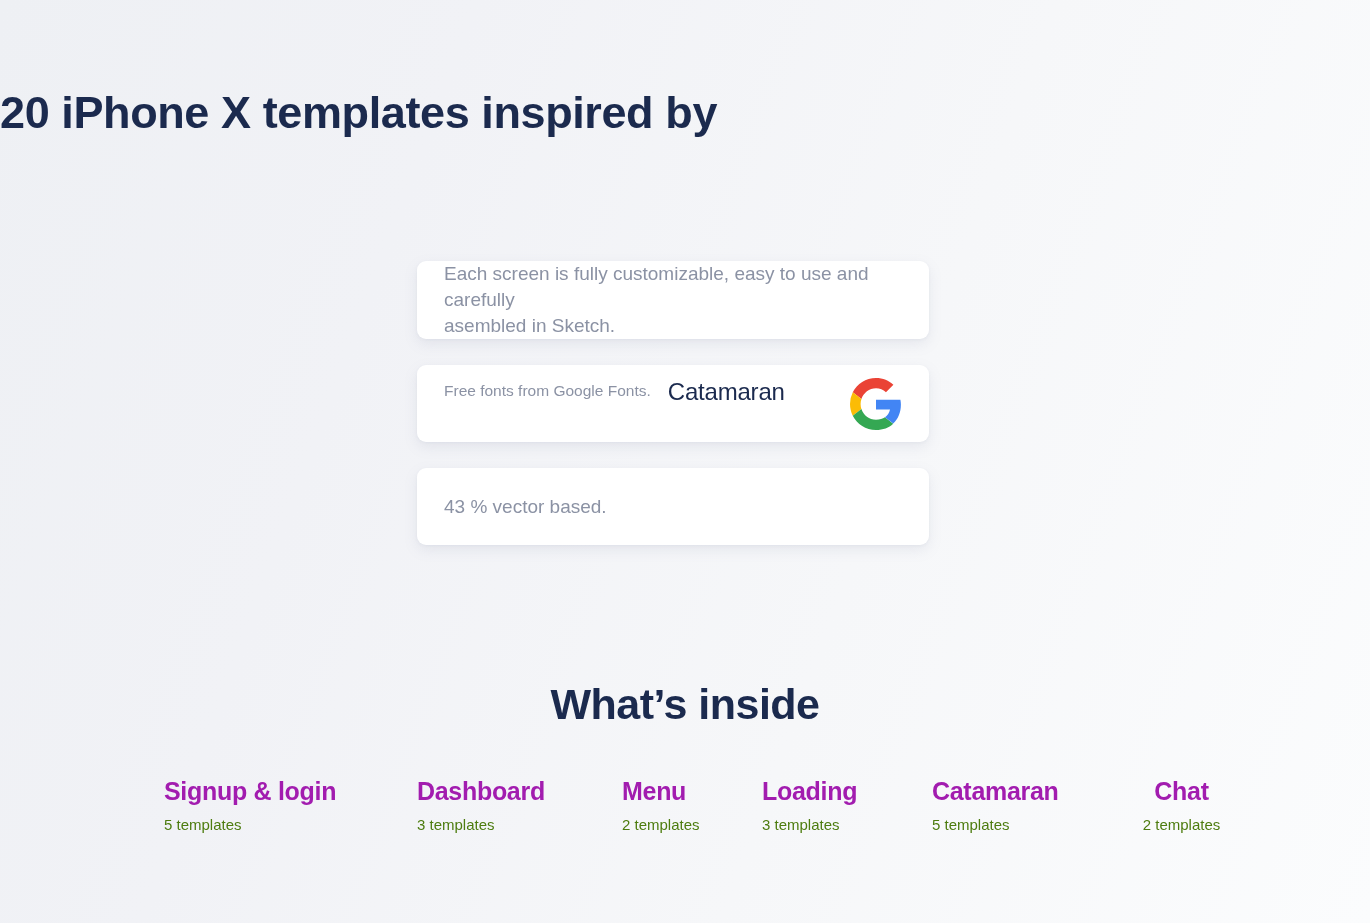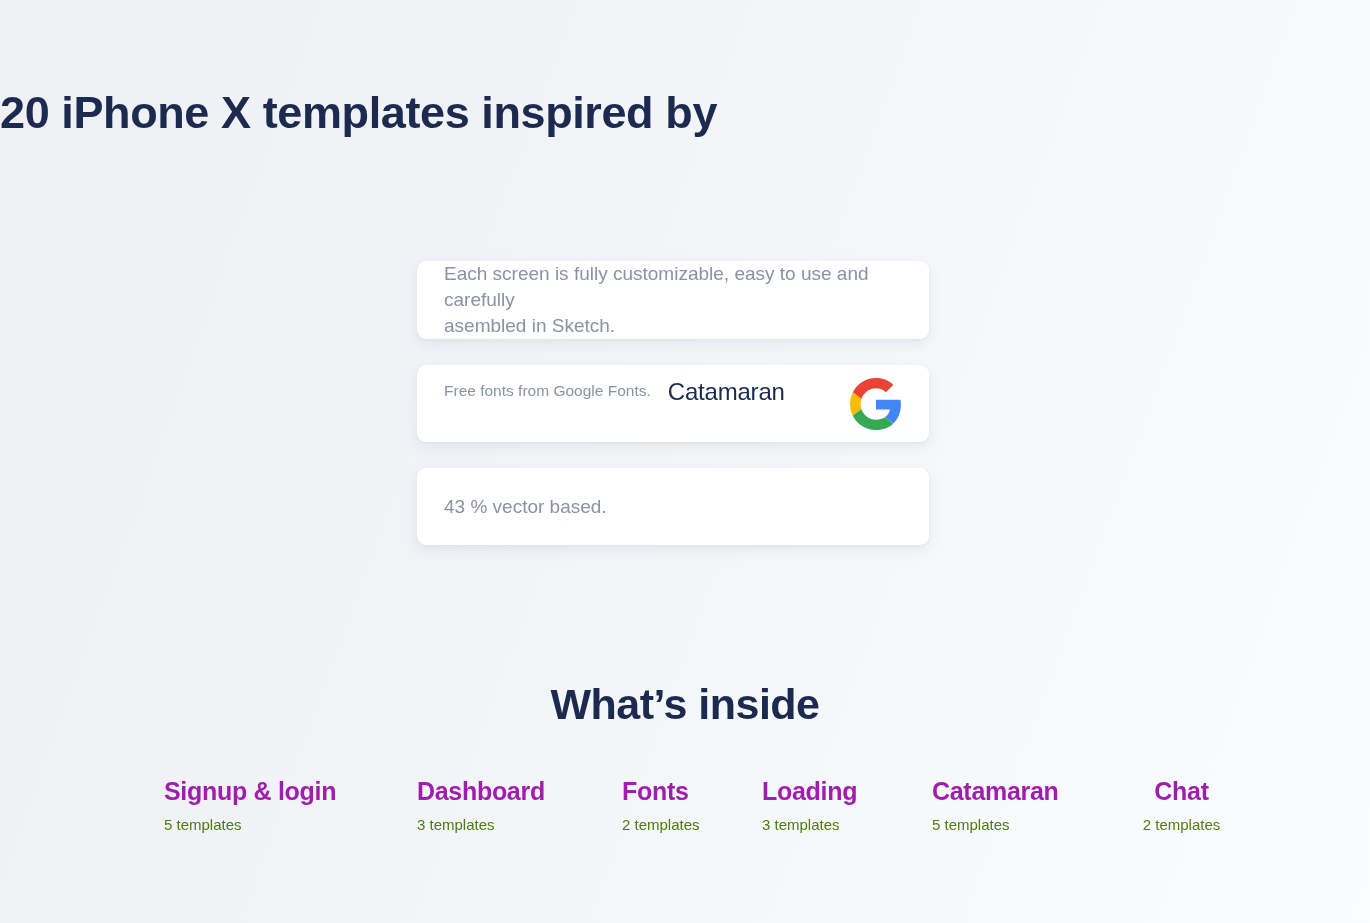--- a/index.html
+++ b/index.html
@@ -188,21 +188,21 @@
       <div class="cat-name">Signup &amp; login</div>
       <div class="cat-count">5 templates</div>
     </div>
 
     <div class="category cat-1">
       <div class="cat-name">Dashboard</div>
       <div class="cat-count">3 templates</div>
     </div>
 
     <div class="category cat-2">
-      <div class="cat-name">Fonts</div>
+      <div class="cat-name">Menu</div>
       <div class="cat-count">2 templates</div>
     </div>
 
     <div class="category cat-3">
       <div class="cat-name">Loading</div>
       <div class="cat-count">3 templates</div>
     </div>
 
     <div class="category cat-4">
       <div class="cat-name">Catamaran</div>

